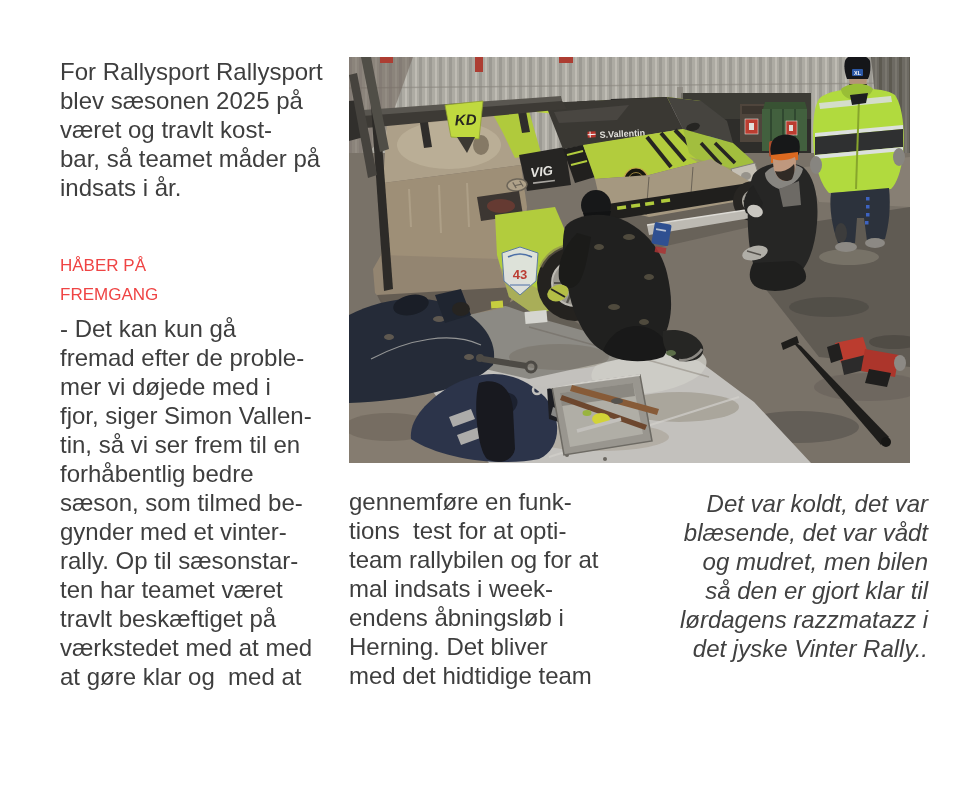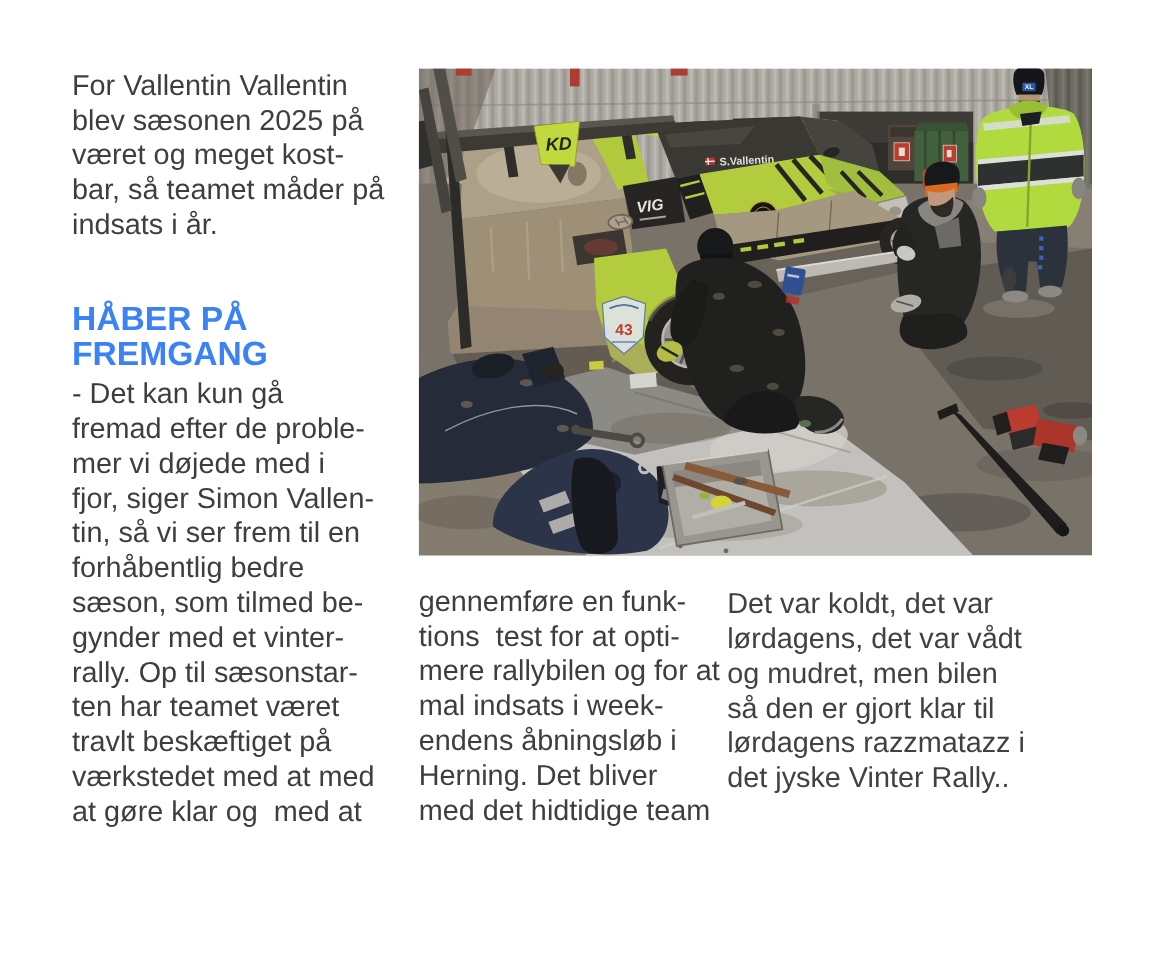--- a/index.html
+++ b/index.html
@@ -3,34 +3,34 @@
 <meta charset="utf-8">
 <style>
   html,body { margin:0; padding:0; background:#ffffff; }
   .page {
     position:relative; width:970px; height:800px; background:#ffffff;
     overflow:hidden; font-family:"Liberation Sans", sans-serif;
   }
   .col { position:absolute; color:#3e3e3e; font-size:24px; line-height:29px; }
   .col div { white-space:pre; }
   .col-left { left:60px; top:57px; width:288px; }
-  .heading-block { font-weight:bold; color:#3b82f6; font-size:28px; line-height:29px; margin:49px 0 5px 0; }
+  .heading-block { font-weight:normal; color:#ef4444; font-size:17px; line-height:29px; margin:49px 0 5px 0; }
   .col-mid  { left:349px; top:487px; width:288px; }
-  .col-quote { left:606px; top:489px; width:304px; color:#414141; }
+  .col-quote { left:624px; top:489px; width:304px; font-style:italic; text-align:right; color:#414141; }
   .photo-fig { position:absolute; left:349px; top:57px; width:561px; height:406px; margin:0; }
   .photo-fig svg { display:block; }
   svg text { font-family:"Liberation Sans", sans-serif; }
 </style>
 </head>
 <body>
 
 <div class="page">
 
   <div class="col col-left">
-    <div class="para"><div>For Vallentin Vallentin</div><div>blev sæsonen 2025 på</div><div>været og meget kost-</div><div>bar, så teamet måder på</div><div>indsats i år.</div></div>
+    <div class="para"><div>For Rallysport Rallysport</div><div>blev sæsonen 2025 på</div><div>været og travlt kost-</div><div>bar, så teamet måder på</div><div>indsats i år.</div></div>
     <div class="heading-block"><div>HÅBER PÅ</div><div>FREMGANG</div></div>
     <div class="para"><div>- Det kan kun gå</div><div>fremad efter de proble-</div><div>mer vi døjede med i</div><div>fjor, siger Simon Vallen-</div><div>tin, så vi ser frem til en</div><div>forhåbentlig bedre</div><div>sæson, som tilmed be-</div><div>gynder med et vinter-</div><div>rally. Op til sæsonstar-</div><div>ten har teamet været</div><div>travlt beskæftiget på</div><div>værkstedet med at med</div><div>at gøre klar og  med at</div></div>
   </div>
 
   <figure class="photo-fig">
     <svg viewBox="0 0 561 406" width="561" height="406" xmlns="http://www.w3.org/2000/svg">
       <defs>
         <pattern id="rib" width="10" height="8" patternUnits="userSpaceOnUse">
           <rect width="10" height="8" fill="#b2aea5"></rect>
           <rect width="3" height="8" fill="#a09c94"></rect>
@@ -397,29 +397,29 @@
         <circle cx="537" cy="385" r="5" fill="#14120f"></circle>
       </g>
 
       <rect x="0" y="0" width="561" height="406" fill="#6a7080" opacity="0.05"></rect>
     </svg>
   </figure>
 
   <div class="col col-mid">
       <div>gennemføre en funk-</div>
       <div>tions  test for at opti-</div>
-      <div>mere rallybilen og for at</div>
+      <div>team rallybilen og for at</div>
       <div>mal indsats i week-</div>
       <div>endens åbningsløb i</div>
       <div>Herning. Det bliver</div>
       <div>med det hidtidige team</div>
     </div>
 
   <div class="col col-quote">
       <div>Det var koldt, det var</div>
-      <div>lørdagens, det var vådt</div>
+      <div>blæsende, det var vådt</div>
       <div>og mudret, men bilen</div>
       <div>så den er gjort klar til</div>
       <div>lørdagens razzmatazz i</div>
       <div>det jyske Vinter Rally..</div>
     </div>
 
 </div>
 
 </body></html>

